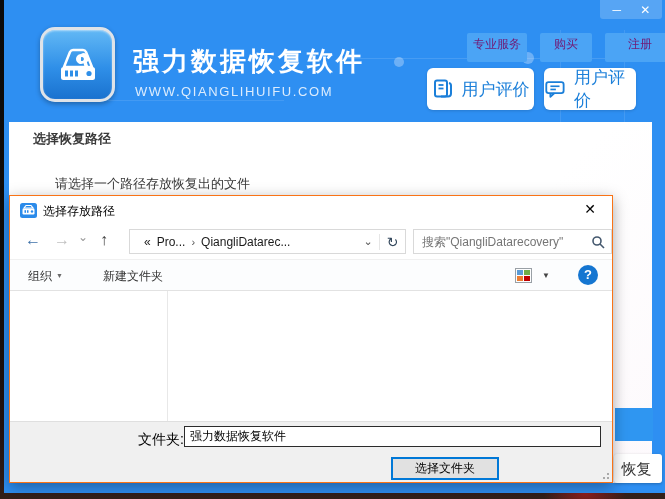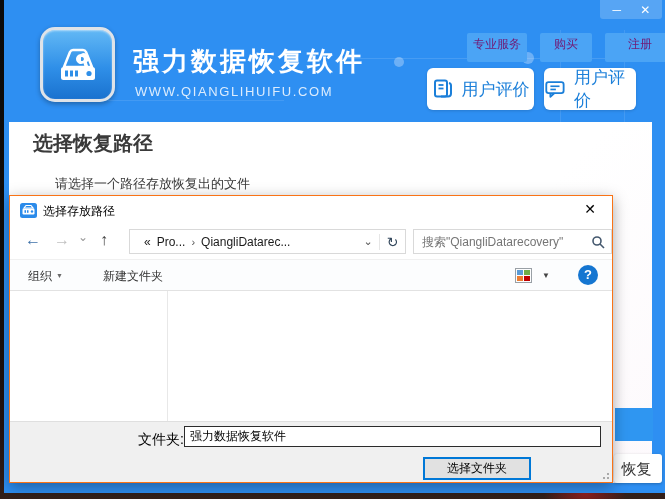--- a/index.html
+++ b/index.html
@@ -36,21 +36,21 @@
   .top-link { background:#4ba4f5; color:#701a75; font-size:12px; height:29px; line-height:23px;
     text-align:center; border-radius:2px; }
   .top-link:nth-child(1){ width:60px; }
   .top-link:nth-child(2){ width:52px; }
   .top-link:nth-child(3){ width:70px; }
   .big-btn { position:absolute; top:68px; height:42px; background:#fff; border-radius:6px;
     display:flex; align-items:center; justify-content:center; gap:8px;
     color:#1b7fd9; font-size:17px; box-shadow:0 1px 3px rgba(0,0,0,.15); }
   .big-btn.tutorial { left:423px; width:107px; }
   .big-btn.review { left:540px; width:92px; }
-  .section-title { position:absolute; left:24px; top:8px; font-size:20px; font-weight:bold; color:#3a3a3a; }
+  .section-title { position:absolute; left:24px; top:8px; font-size:13px; font-weight:bold; color:#3a3a3a; }
   .instruction { position:absolute; left:46px; top:53px; font-size:13px; color:#3a3a3a; }
   .partial-blue-btn { position:absolute; left:611px; top:408px; width:38px; height:33px; background:#2f96f1; }
   .partial-recover-btn { position:absolute; left:610px; top:454px; width:48px; height:29px;
     background:#fff; border-radius:3px; box-shadow:0 1px 3px rgba(0,0,0,.25);
     font-size:15px; color:#333; line-height:29px; text-align:center; padding-right:3px; overflow:hidden; }
   
   .dialog { position:absolute; left:9px; top:195px; width:604px; height:288px;
     background:#fff; border:1px solid #f97316; box-shadow:0 4px 14px rgba(0,0,0,.35); z-index:5; }
   .dlg-titlebar { position:relative; height:29px; background:#fff; }
   .dlg-icon { position:absolute; left:10px; top:7px; }
@@ -87,21 +87,21 @@
   .dlg-body { position:relative; height:130px; background:#fff; }
   .nav-pane { position:absolute; left:0; top:0; width:158px; height:100%; border-right:1px solid #e8e8e8; }
   .file-item { position:absolute; left:176px; top:10px; width:66px; text-align:center; }
   .file-thumb { width:50px; height:47px; background:#000; margin:3px auto 4px auto; }
   .file-label { font-size:12px; color:#000; }
   .dlg-footer { position:relative; height:61px; background:#f0f0f0; border-top:1px solid #dfdfdf; }
   .folder-label { position:absolute; left:128px; top:9px; font-size:14px; color:#000; }
   .folder-input { position:absolute; left:174px; top:4px; width:417px; height:21px;
     border:1px solid #2b2b2b; font-size:12px; color:#000; padding:0 5px; font-family:inherit; outline:none; }
   .dlg-btn { position:absolute; top:35px; height:23px; background:#e1e1e1; font-size:12px;
-    color:#000; text-align:center; line-height:21px; cursor:default;margin-left:32px; }
+    color:#000; text-align:center; line-height:21px; cursor:default; }
   .btn-select { left:381px; width:108px; border:1px solid #0078d7; box-shadow:inset 0 0 0 1px #0078d7; }
   .btn-cancel { left:504px; width:63px; border:1px solid #adadad; }
   .resize-grip { position:absolute; right:3px; bottom:3px; width:10px; height:10px; }
   .resize-grip i { position:absolute; width:2px; height:2px; background:#a9a9a9; }
   .resize-grip i:nth-child(1){ right:0; bottom:0; }
   .resize-grip i:nth-child(2){ right:4px; bottom:0; }
   .resize-grip i:nth-child(3){ right:0; bottom:4px; }
 </style>
 </head>
 <body>

